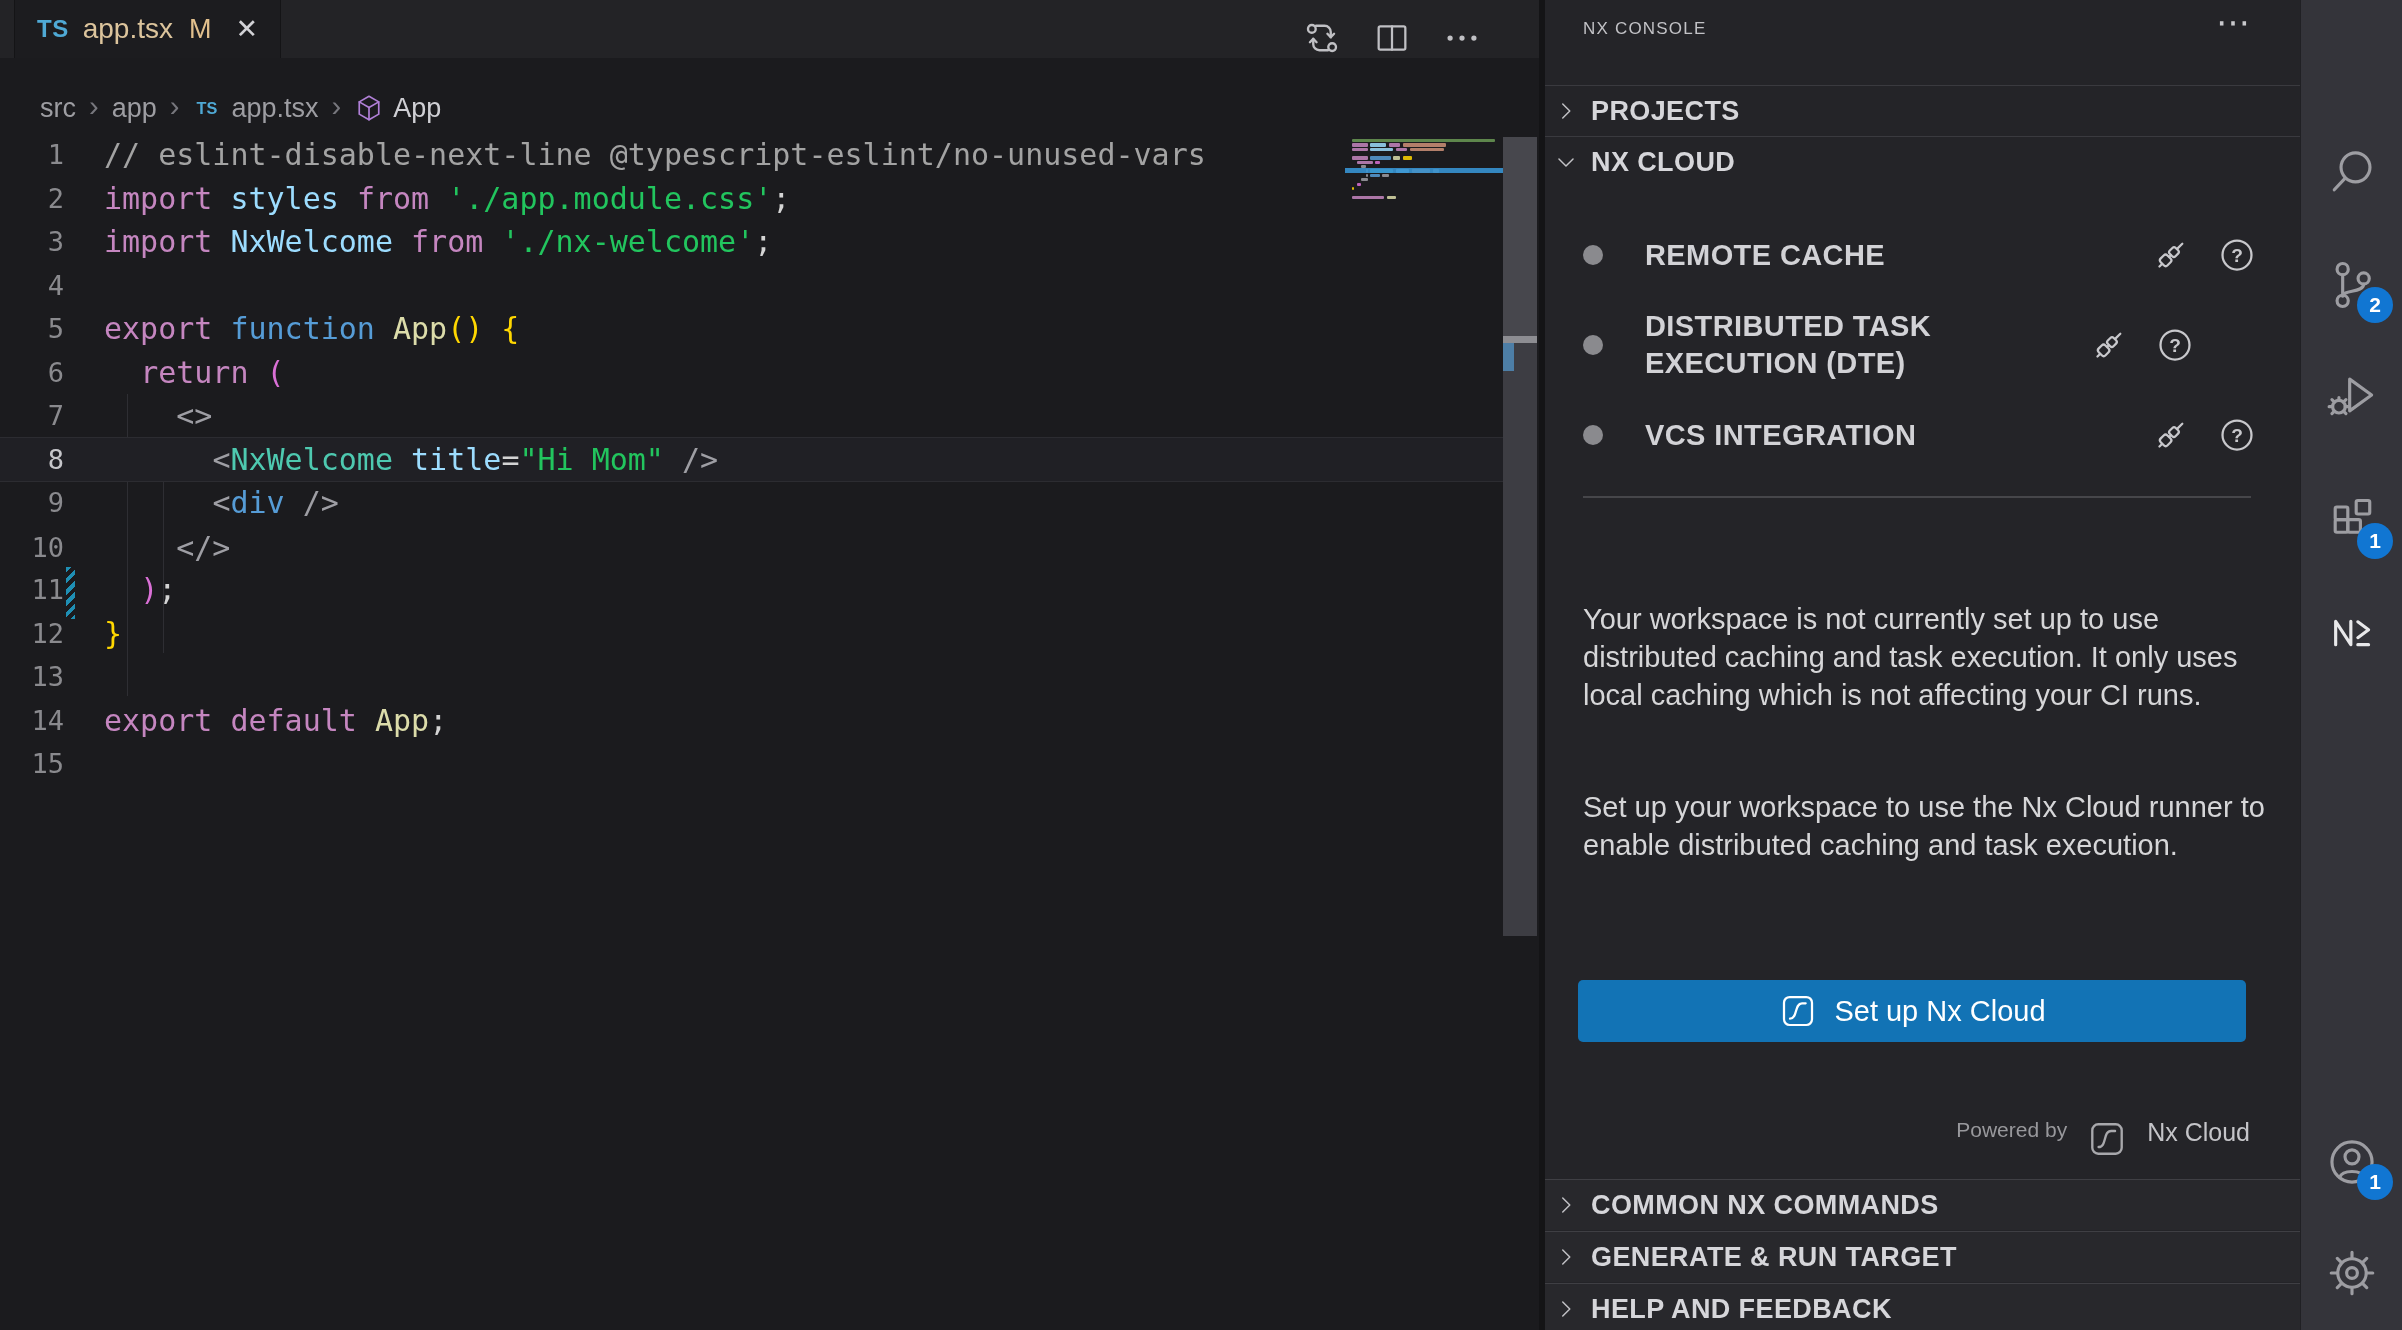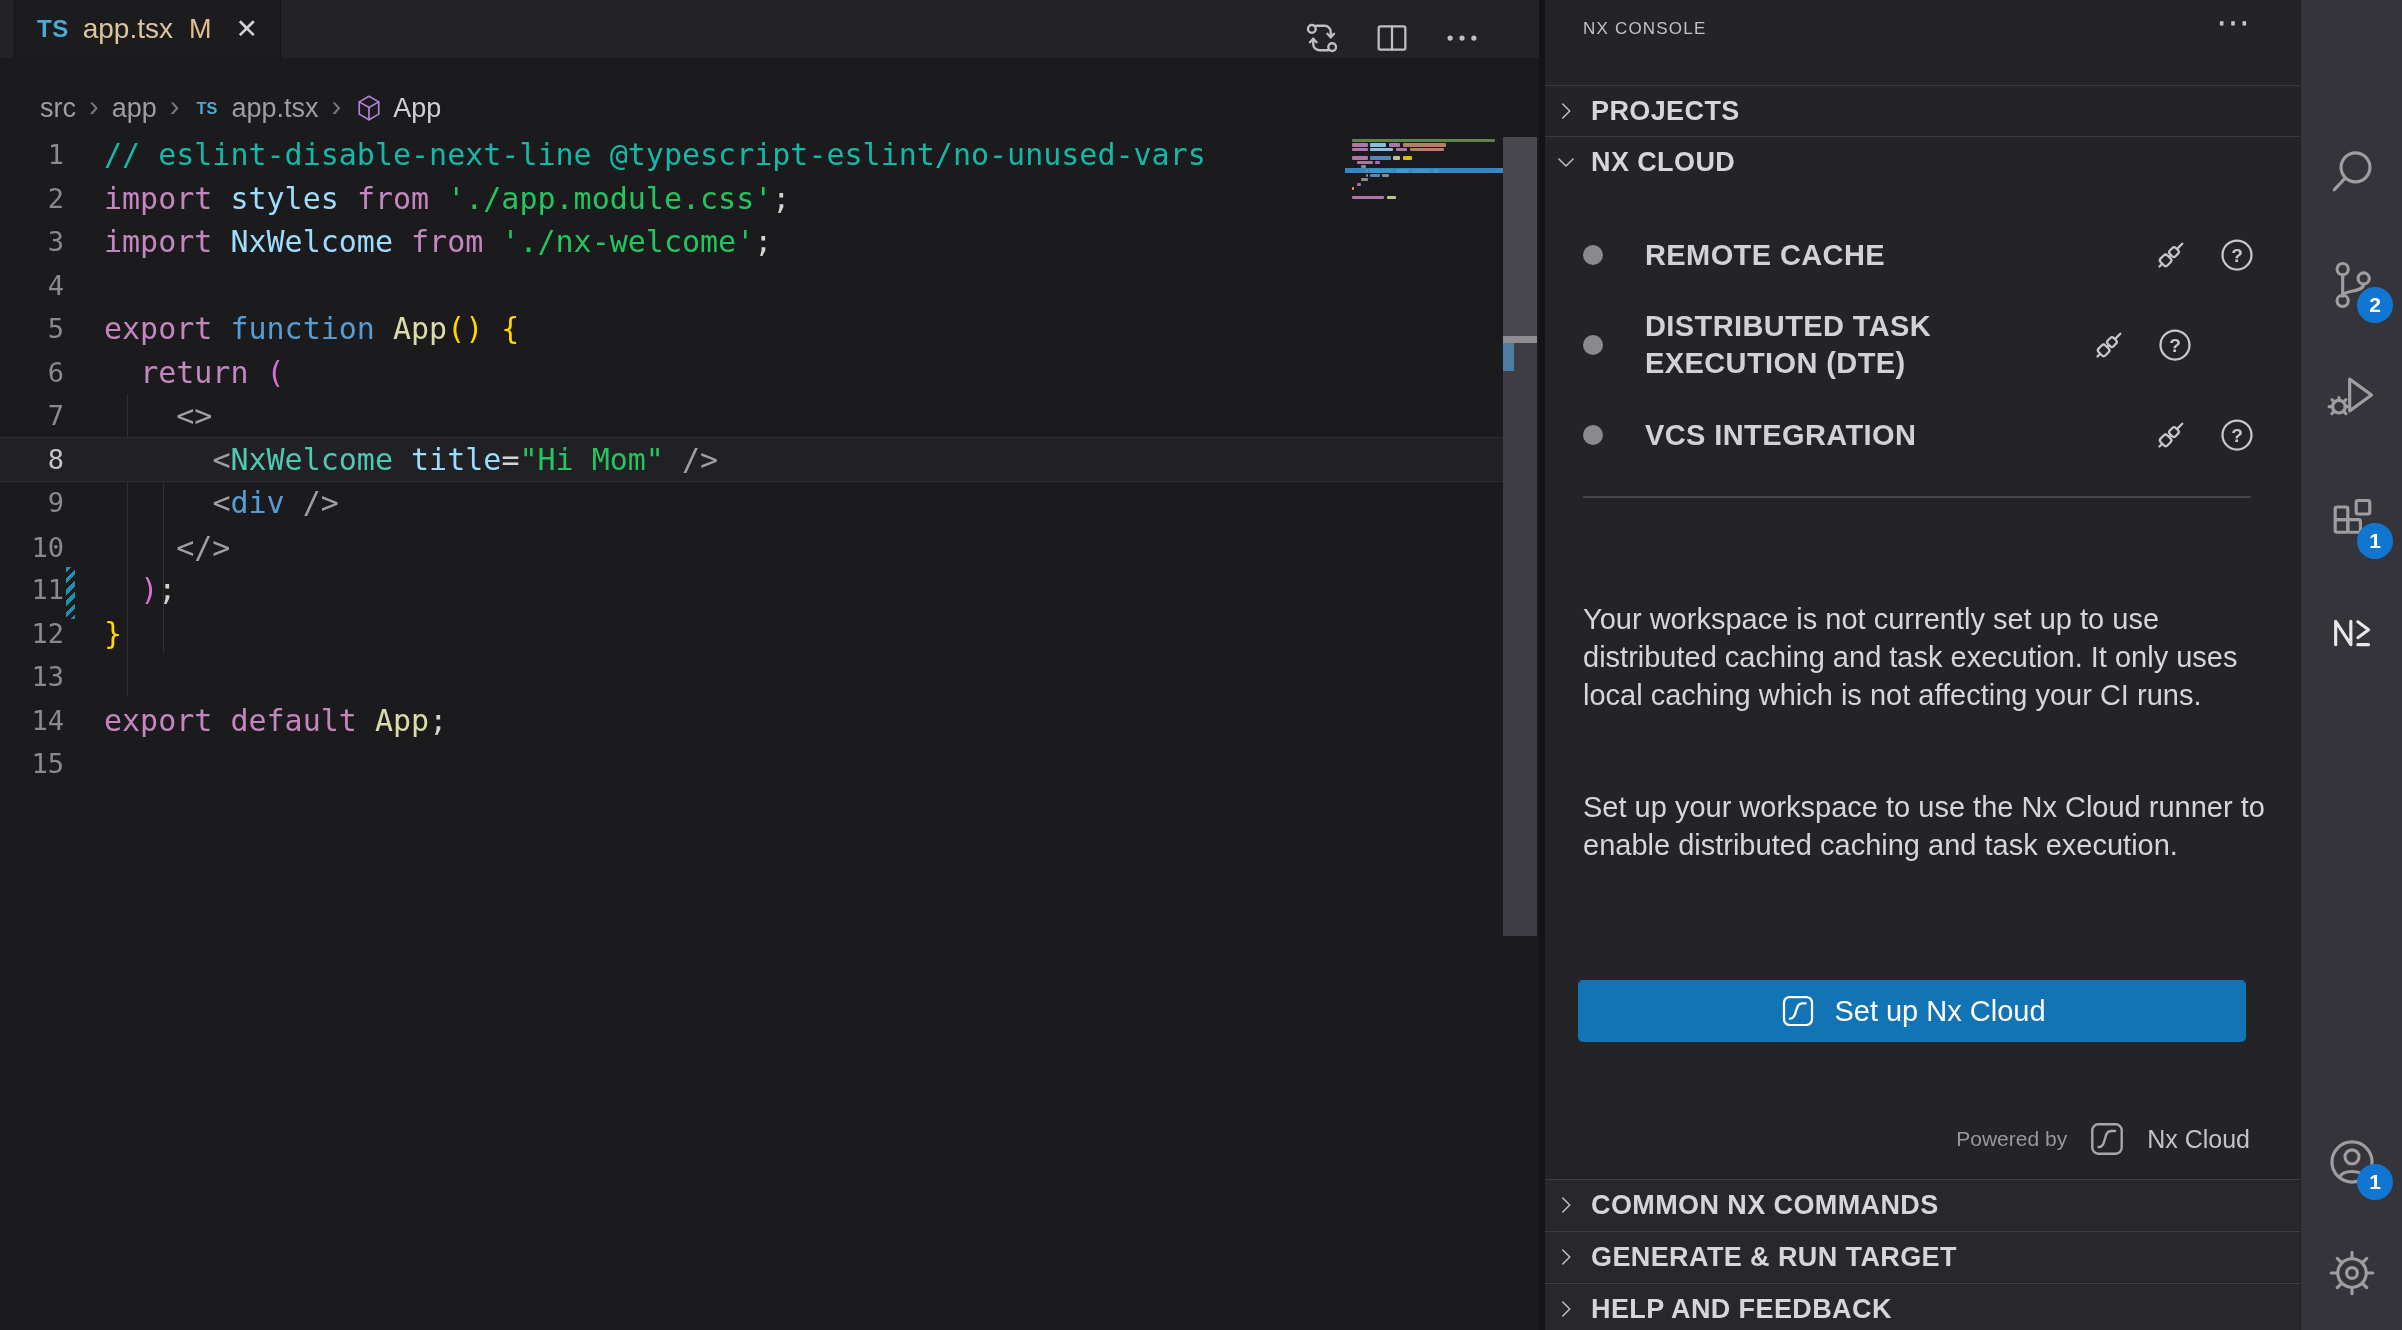--- a/index.html
+++ b/index.html
@@ -23,21 +23,21 @@
   .bc-last{color:#cfcfd4;}
   
   #code-area{position:absolute;left:0;top:128px;width:1539px;height:1202px;}
   .code-line{position:absolute;left:0;width:1503px;height:43.5px;}
   .code-line.cur{background:#202025;border-top:1px solid #2c2c31;border-bottom:1px solid #2c2c31;margin-top:-1px;}
   .ln{position:absolute;left:0;top:0;width:64px;height:43.5px;text-align:right;font-size:27px;color:#8a8a8e;
       font-family:"DejaVu Sans Mono",monospace;line-height:43.5px;}
   .cur .ln{color:#c6c6ca;}
   .lt{position:absolute;left:104px;top:0;height:43.5px;line-height:43.5px;font-size:30px;white-space:pre;
       font-family:"DejaVu Sans Mono",monospace;}
-  .t-com{color:#14b8a6}.t-kw{color:#C586C0}.t-kw2{color:#569CD6}.t-fn{color:#DCDCAA}.t-var{color:#9CDCFE}
+  .t-com{color:#a3a3a3}.t-kw{color:#C586C0}.t-kw2{color:#569CD6}.t-fn{color:#DCDCAA}.t-var{color:#9CDCFE}
   .t-type{color:#4EC9B0}.t-str{color:#22c55e}.t-pl{color:#D4D4D4}.t-tag{color:#9e9ea4}.t-gold{color:#FFD700}
   .t-pur{color:#DA70D6}
   .indent-guide{position:absolute;width:1px;background:#2e2e33;}
   #gutter-modified{position:absolute;left:66px;top:439px;width:9px;height:52px;
       background:repeating-linear-gradient(135deg,#1f8fb4 0 4px,#1b1b1e 4px 8px);}
   
   #minimap{position:absolute;left:1345px;top:133px;width:158px;height:90px;cursor:pointer;}
   .mm-bar{position:absolute;height:3.2px;border-radius:1px;opacity:.85;}
   #mm-highlight{position:absolute;left:0;top:35px;width:158px;height:5px;background:rgba(55,148,209,.9);}
   
@@ -59,21 +59,21 @@
   .feature-row{position:absolute;left:38px;width:676px;display:flex;align-items:center;}
   .feature-dot{width:20px;height:20px;border-radius:50%;background:#8a8a8e;flex:0 0 auto;margin-right:42px;}
   .feature-label{flex:1;font-size:29px;font-weight:bold;color:#d2d2d6;letter-spacing:.4px;line-height:37px;}
   .feature-label.wrap{max-width:420px;}
   .feat-ic{width:44px;height:44px;display:flex;align-items:center;justify-content:center;cursor:pointer;margin-left:22px;}
   #feature-divider{position:absolute;left:38px;top:496px;width:668px;height:2px;background:#46464a;}
   .panel-para{position:absolute;left:38px;width:684px;font-size:29px;line-height:38px;color:#d6d6d8;}
   #setup-btn{position:absolute;left:33px;top:980px;width:668px;height:62px;background:#1273b5;border-radius:5px;
              display:flex;align-items:center;justify-content:center;gap:16px;cursor:pointer;}
   #setup-btn-label{font-size:29px;color:#fff;}
-  #powered-row{position:absolute;right:50px;top:1118px;display:flex;align-items:center;gap:19px;}
+  #powered-row{position:absolute;right:50px;top:1118px;display:flex;gap:19px;}
   #powered-by{font-size:21px;color:#98989c;}
   #brand-label{font-size:25px;color:#c4c4c8;}
   .bottom-sect{position:absolute;left:0;width:755px;height:51px;border-top:1px solid #3f3f44;display:flex;
                align-items:center;gap:12px;padding-left:8px;box-sizing:border-box;background:#28282c;cursor:pointer;}
   .chev{display:flex;align-items:center;justify-content:center;}
   
   #activity-bar{position:absolute;left:2300px;top:0;width:102px;height:1330px;background:#34343a;
                 border-left:1px solid #202024;}
   .act-item{position:absolute;left:0;width:102px;height:100px;display:flex;align-items:center;justify-content:center;cursor:pointer;}
   .act-badge{position:absolute;right:10px;bottom:12px;min-width:36px;height:36px;border-radius:18px;background:#1176d2;

